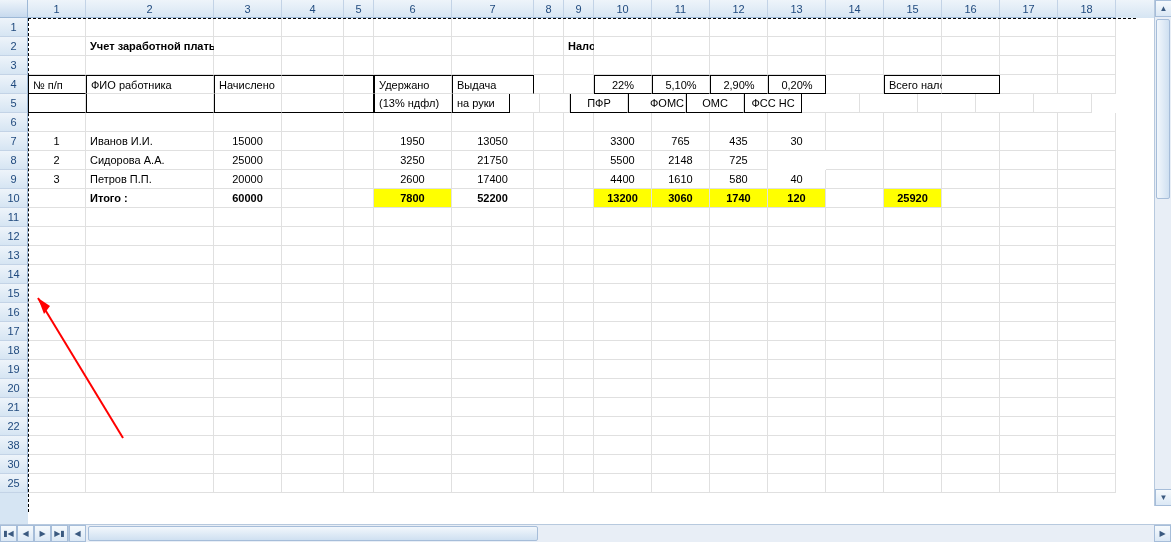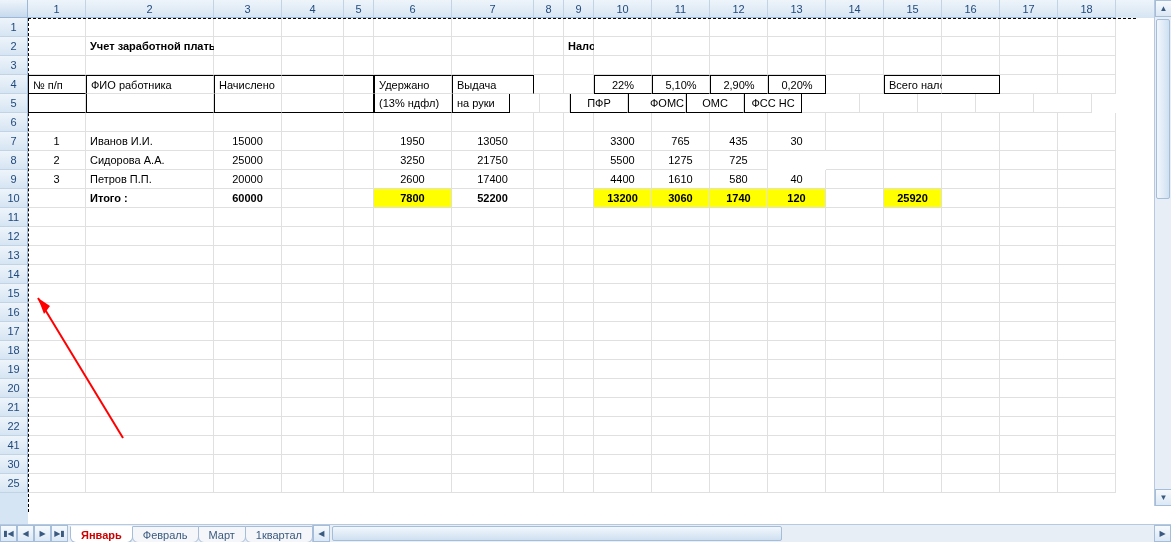--- a/index.html
+++ b/index.html
@@ -222,21 +222,21 @@
           <div class="rowhdr">13</div>
           <div class="rowhdr">14</div>
           <div class="rowhdr">15</div>
           <div class="rowhdr">16</div>
           <div class="rowhdr">17</div>
           <div class="rowhdr">18</div>
           <div class="rowhdr">19</div>
           <div class="rowhdr">20</div>
           <div class="rowhdr">21</div>
           <div class="rowhdr">22</div>
-          <div class="rowhdr">41</div>
+          <div class="rowhdr">38</div>
           <div class="rowhdr">30</div>
           <div class="rowhdr">25</div>
         </div>
     </div>
 
     <div class="main">
       <div class="col-headers" id="colhdrs">
           <div class="colhdr" style="width: 58px;">1</div>
           <div class="colhdr" style="width: 128px;">2</div>
           <div class="colhdr" style="width: 68px;">3</div>
@@ -410,21 +410,21 @@
             <div class="cell center" style="width: 58px;">2</div>
             <div class="cell" style="width: 128px;">Сидорова А.А.</div>
             <div class="cell center" style="width: 68px;">25000</div>
             <div class="cell" style="width: 62px;"></div>
             <div class="cell" style="width: 30px;"></div>
             <div class="cell center" style="width: 78px;">3250</div>
             <div class="cell center" style="width: 82px;">21750</div>
             <div class="cell" style="width: 30px;"></div>
             <div class="cell" style="width: 30px;"></div>
             <div class="cell center" style="width: 58px;">5500</div>
-            <div class="cell center" style="width: 58px;">1275</div>
+            <div class="cell center" style="width: 58px;">2148</div>
             <div class="cell center" style="width: 58px;">725</div>
             <div class="cell center" style="width: 58px; margin-top: 21px;">50</div>
             <div class="cell" style="width: 58px;"></div>
             <div class="cell" style="width: 58px;"></div>
             <div class="cell" style="width: 58px;"></div>
             <div class="cell" style="width: 58px;"></div>
             <div class="cell" style="width: 58px;"></div>
           </div>
           <div class="row">
             <div class="cell center" style="width: 58px;">3</div>
@@ -777,26 +777,20 @@
       <div class="scroll-btn">▼</div>
     </div>
 
   </div>
 
   <div class="scroll-h-area">
     <div class="nav-btn">▮◀</div>
     <div class="nav-btn">◀</div>
     <div class="nav-btn">▶</div>
     <div class="nav-btn">▶▮</div>
-    <div class="sheet-tabs" id="sheettabs">
-        <div class="sheet-tab active">Январь</div>
-        <div class="sheet-tab">Февраль</div>
-        <div class="sheet-tab">Март</div>
-        <div class="sheet-tab">1квартал</div>
-      </div>
     <div class="hscroll-track">
       <div class="scroll-btn">◀</div>
       <div class="hscroll-thumb"></div>
       <div style="flex:1"></div>
       <div class="scroll-btn">▶</div>
     </div>
   </div>
 
 </div>
 

